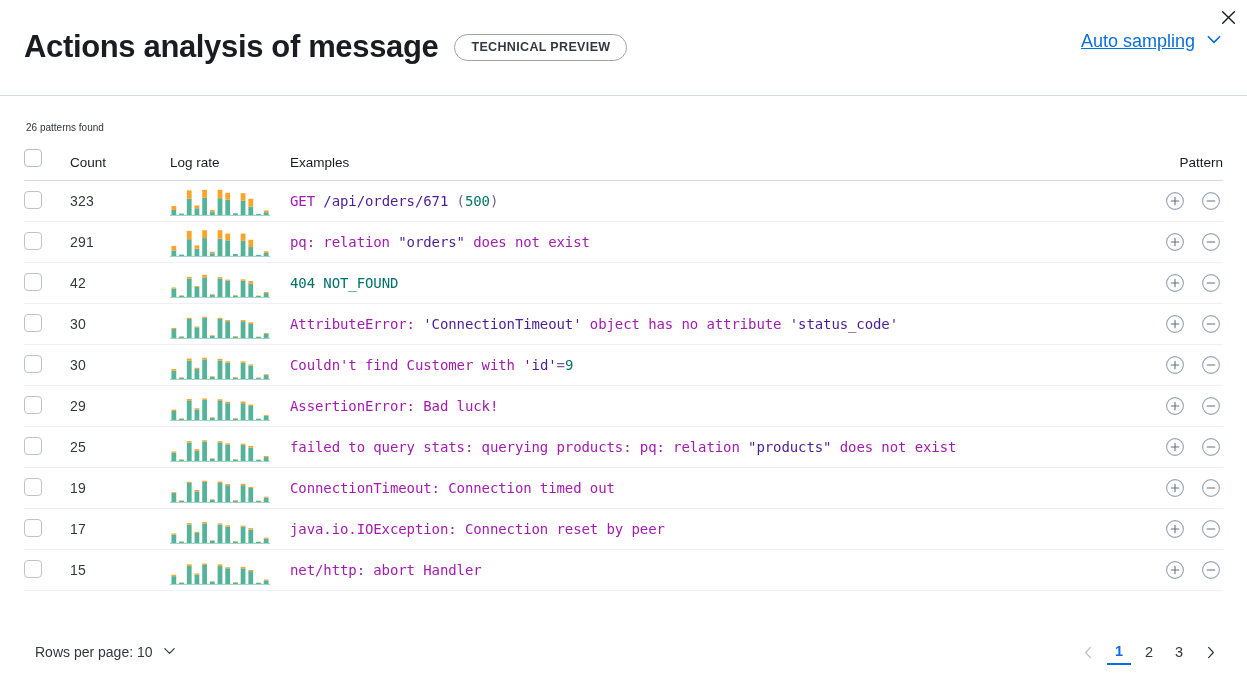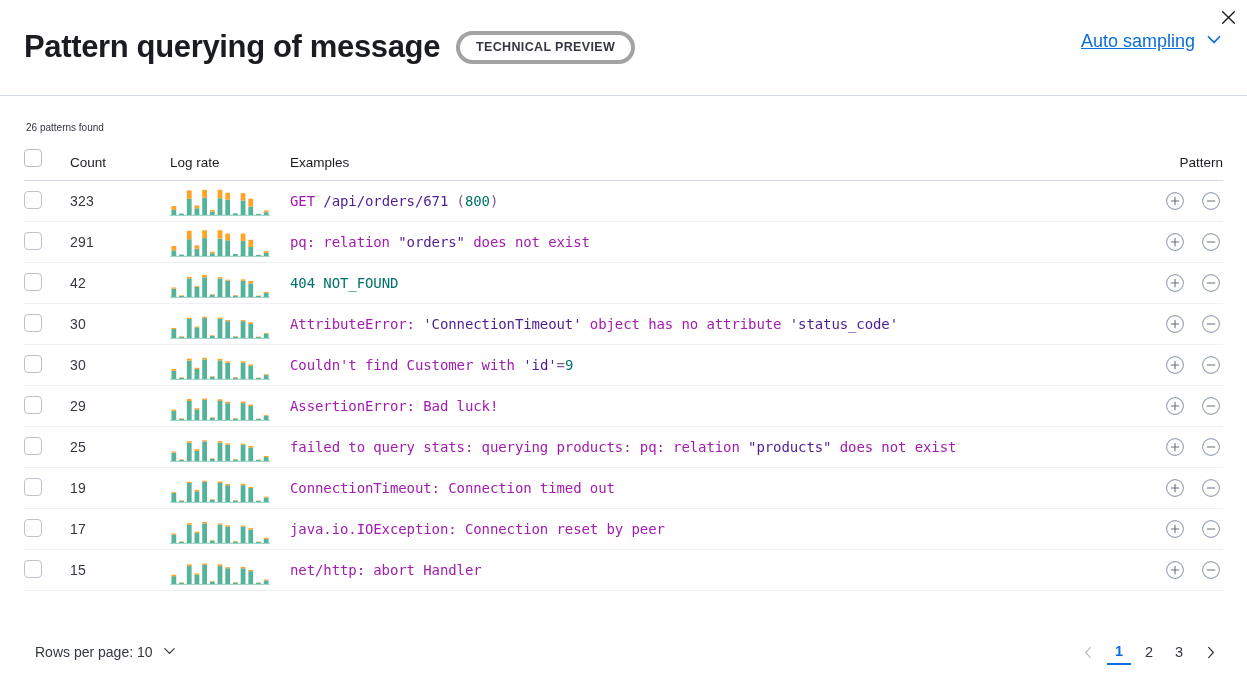--- a/index.html
+++ b/index.html
@@ -25,21 +25,21 @@
   .page-title {
     font-size: 31px;
     font-weight: 700;
     letter-spacing: -0.35px;
     color: #1a1c21;
     line-height: 1.1;
     margin: 0;
     white-space: nowrap;
   }
   .badge {
-    border: 4px solid #a3a3a3;
+    border: 1px solid #a3a3a3;
     border-radius: 999px;
     padding: 6px 16px 7px;
     font-size: 12.5px;
     font-weight: 700;
     letter-spacing: 0.35px;
     color: #343741;
     background: #fff;
     line-height: 1;
     white-space: nowrap;
   }
@@ -158,21 +158,21 @@
     border-bottom: 2px solid #0a6edc;
   }
   .pager .arrow { width: 26px; height: 26px; display: flex; align-items: center; justify-content: center; cursor: pointer; }
   .pager .arrow.disabled { opacity: .45; }
 </style>
 </head>
 <body>
 
 <div class="header">
   <div class="title-wrap">
-    <h1 class="page-title">Pattern querying of message</h1>
+    <h1 class="page-title">Actions analysis of message</h1>
     <span class="badge">TECHNICAL PREVIEW</span>
   </div>
 
   <div class="header-right">
     <span>Auto sampling</span>
     <span class="chev">
       <svg width="18" height="18" viewBox="0 0 16 16" fill="none">
           <path d="M3 6l5 5 5-5" stroke="#0a6edc" stroke-width="1.5" stroke-linecap="round" stroke-linejoin="round"></path>
         </svg>
     </span>
@@ -226,21 +226,21 @@
               <rect x="63.00" y="27.32" width="4.77" height="1.68" fill="#54b399"></rect>
               <rect x="70.69" y="14.44" width="4.77" height="14.56" fill="#54b399"></rect>
               <rect x="70.69" y="7.16" width="4.77" height="7.28" fill="#fca328"></rect>
               <rect x="78.38" y="20.60" width="4.77" height="8.40" fill="#54b399"></rect>
               <rect x="78.38" y="12.76" width="4.77" height="7.84" fill="#fca328"></rect>
               <rect x="86.08" y="27.88" width="4.77" height="1.12" fill="#54b399"></rect>
               <rect x="93.77" y="26.20" width="4.77" height="2.80" fill="#54b399"></rect>
               <rect x="93.77" y="24.52" width="4.77" height="1.68" fill="#fca328"></rect>
             </svg>
           </td>
-          <td class="ex"><span class="t-id">GET&nbsp;</span><span class="t-str">/api/orders/671</span><span class="t-pun">&nbsp;(</span><span class="t-num">800</span><span class="t-pun">)</span></td>
+          <td class="ex"><span class="t-id">GET&nbsp;</span><span class="t-str">/api/orders/671</span><span class="t-pun">&nbsp;(</span><span class="t-num">500</span><span class="t-pun">)</span></td>
           <td>
             <div class="actions">
       <span class="act-btn">
                 <svg width="20" height="20" viewBox="0 0 20 20" fill="none">
                   <circle cx="10" cy="10" r="8.4" stroke="#98a2b3" stroke-width="1.1"></circle>
                   <path d="M10 6.2v7.6M6.2 10h7.6" stroke="#69707d" stroke-width="1.1" stroke-linecap="round"></path>
                 </svg>
               </span>
       <span class="act-btn">
                 <svg width="20" height="20" viewBox="0 0 20 20" fill="none">

